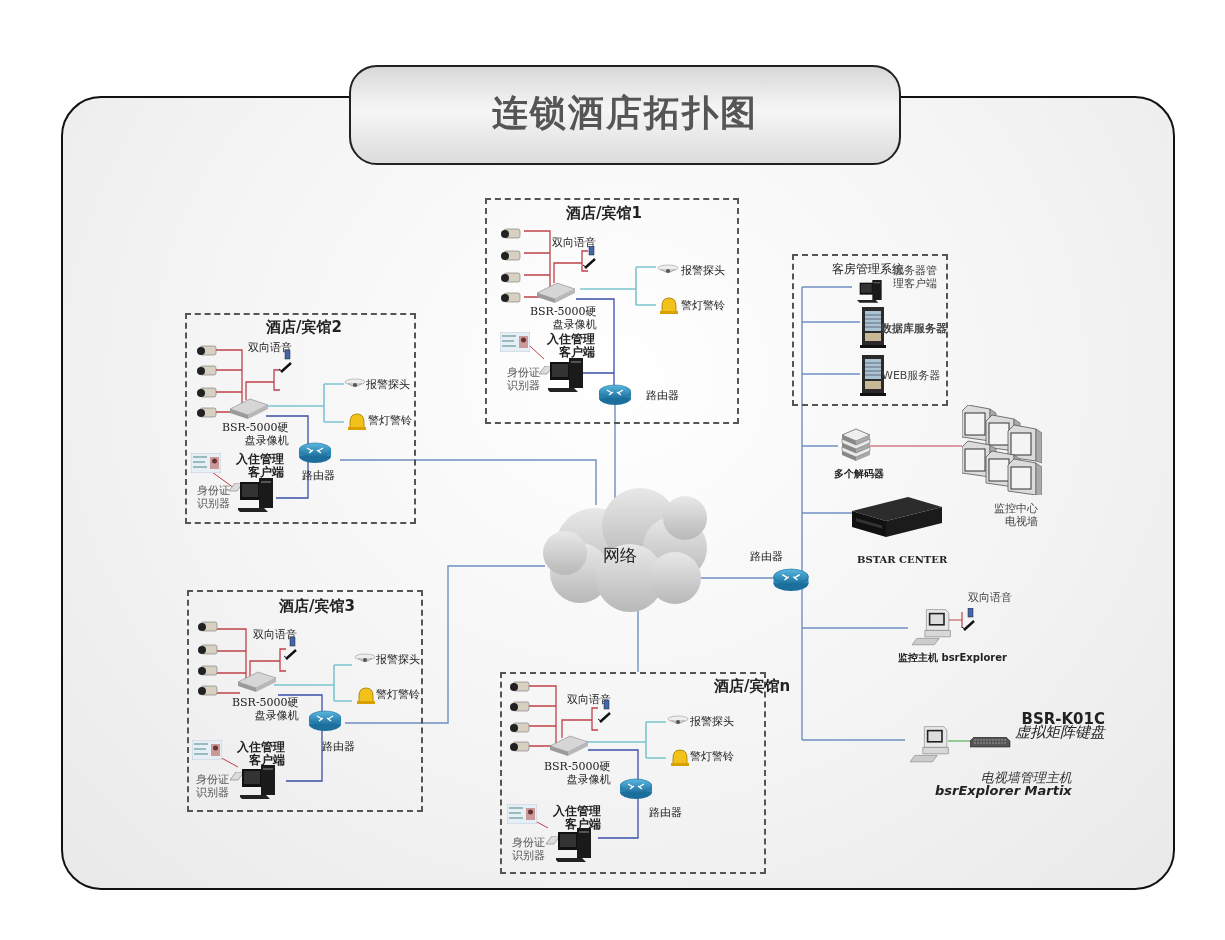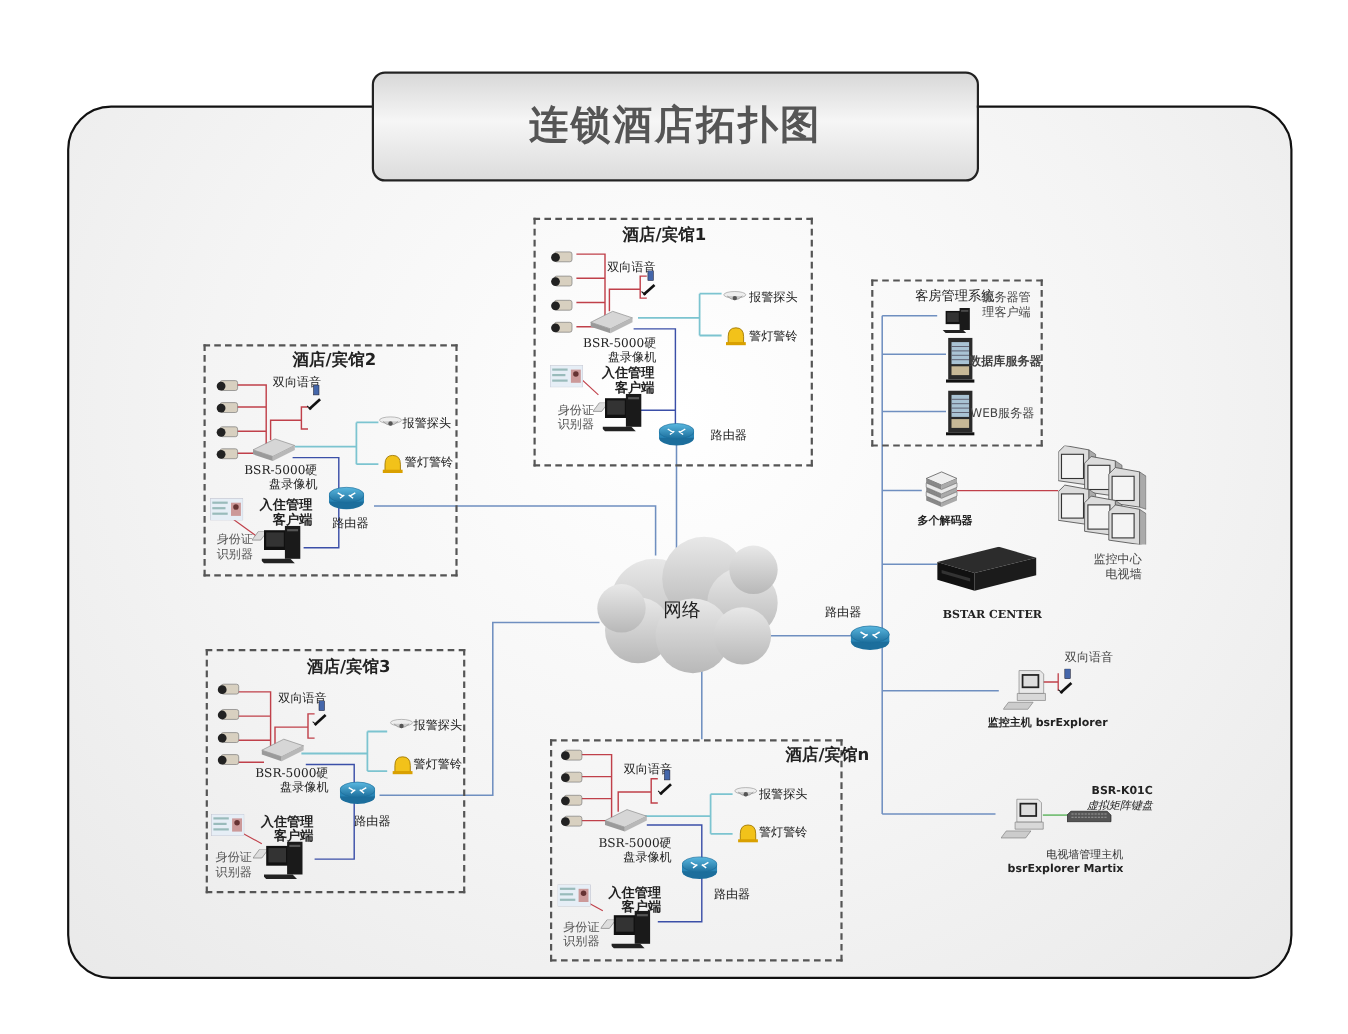--- a/index.html
+++ b/index.html
@@ -1,19 +1,19 @@
 <!DOCTYPE html>
 <html><head>
 <meta charset="utf-8">
 <style>
   html,body{margin:0;padding:0;background:#fff;}
   body{width:1225px;height:940px;position:relative;overflow:hidden;font-family:"DejaVu Serif",serif;}
   #frame{position:absolute;left:61px;top:96px;width:1110px;height:790px;border:2px solid #111;border-radius:40px;
     background:radial-gradient(ellipse at 50% 35%,#ffffff 0%,#f4f4f4 55%,#e9e9e9 100%);}
-  #title-box{position:absolute;left:338px;top:65px;width:548px;height:96px;border:2px solid #222;border-radius:12px;
+  #title-box{position:absolute;left:349px;top:65px;width:548px;height:96px;border:2px solid #222;border-radius:28px;
     background:linear-gradient(180deg,#d8d8d8 0%,#f6f6f6 45%,#dcdcdc 100%);}
   #title-text{position:absolute;left:0;right:0;top:22px;text-align:center;font-family:"DejaVu Sans",sans-serif;font-weight:bold;
     font-size:36px;color:#555;letter-spacing:2px;}
   .dash{position:absolute;border:2px dashed #555;}
   .lbl{position:absolute;font-size:11px;color:#222;white-space:nowrap;line-height:13px;}
   .lbl.c{text-align:right;}
   .hotel-title{position:absolute;font-family:"DejaVu Sans",sans-serif;font-size:15px;font-weight:bold;color:#222;white-space:nowrap;}
   .bold-sans{font-family:"DejaVu Sans",sans-serif;font-weight:bold;}
   svg.lines{position:absolute;left:0;top:0;}
   .icon{position:absolute;}
@@ -511,29 +511,29 @@
 
 <div class="lbl" style="left:968px;top:591px;color:#444;">双向语音</div>
 <svg class="icon" style="left:962px;top:608px" width="14" height="24">
     <use href="#mic"></use>
   </svg>
 <svg class="icon" style="left:912px;top:605px" width="40" height="46" viewBox="-12 0 50 46">
     <use href="#oldpc"></use>
   </svg>
 <div class="lbl" style="left:898px;top:651px;font-family:'DejaVu Sans',sans-serif;font-weight:bold;font-size:10px;">监控主机 bsrExplorer</div>
 
-<div class="lbl c bold-sans" style="left:988px;top:713px;font-size:10px;">
+<div class="lbl c bold-sans" style="left:1015px;top:713px;font-size:15px;">
   <div>BSR-K01C</div>
   <div style="font-family:'DejaVu Serif',serif;font-weight:normal;font-style:italic;">虚拟矩阵键盘</div>
 </div>
 <svg class="icon" style="left:970px;top:737px" width="42" height="12">
     <use href="#keyboard"></use>
   </svg>
 <svg class="icon" style="left:910px;top:722px" width="40" height="46" viewBox="-12 0 50 46">
     <use href="#oldpc"></use>
   </svg>
-<div class="lbl c" style="left:916px;top:771px;font-size:10px;">
+<div class="lbl c" style="left:935px;top:771px;font-size:13px;font-style:italic;">
   <div style="color:#333;">电视墙管理主机</div>
   <div style="font-family:'DejaVu Sans',sans-serif;font-weight:bold;">bsrExplorer Martix</div>
 </div>
 
 
 
 
 </body></html>

